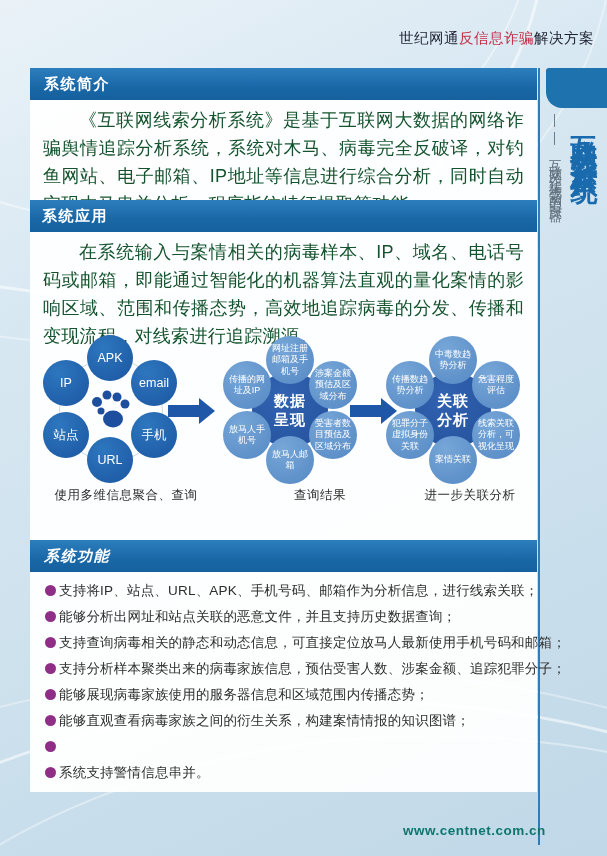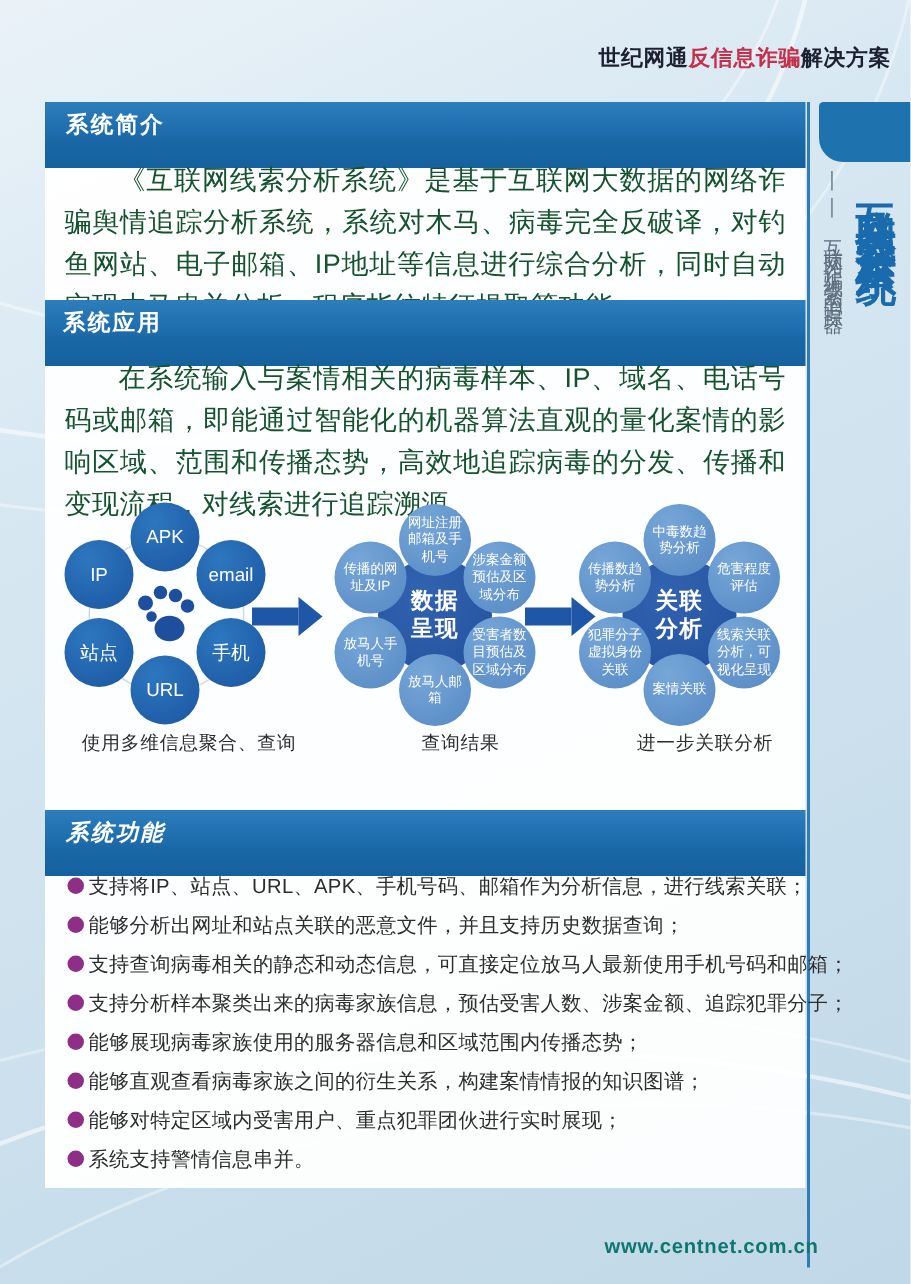--- a/index.html
+++ b/index.html
@@ -11,34 +11,34 @@
   
   .swoosh{position:absolute;border-radius:50%;pointer-events:none;}
   .sw1{width:900px;height:720px;left:-360px;top:-430px;border:3px solid rgba(255,255,255,.55);}
   .sw2{width:1040px;height:820px;left:-430px;top:-480px;border:2px solid rgba(255,255,255,.38);}
   .sw3{width:780px;height:610px;left:-250px;top:-390px;border:2px solid rgba(255,255,255,.45);}
   .sw4{width:1300px;height:760px;left:-300px;top:700px;border:3px solid rgba(255,255,255,.55);}
   .sw5{width:1300px;height:860px;left:-220px;top:735px;border:2px solid rgba(255,255,255,.4);}
   .sw6{width:1500px;height:900px;left:-450px;top:668px;border:2px solid rgba(255,255,255,.35);}
 
   
-  .top-header{position:absolute;top:29px;right:13px;font-size:14.5px;font-weight:bold;color:#1c2030;letter-spacing:.5px;margin-left:36px;}
+  .top-header{position:absolute;top:29px;right:13px;font-size:14.5px;font-weight:normal;color:#1c2030;letter-spacing:.5px;margin-left:36px;}
   .top-header .hl{color:#c5304a;}
 
   
   .divider-line{position:absolute;left:538px;top:68px;width:2px;height:777px;background:#2f7cb7;}
   .sidebar-tab{position:absolute;left:546px;top:68px;width:61px;height:40px;background:#1e72ad;border-radius:3px 0 0 16px;}
   .sidebar-title{position:absolute;right:5px;top:114px;writing-mode:vertical-rl;text-orientation:mixed;
     font-size:27px;font-weight:bold;color:#1a6bad;letter-spacing:5px;white-space:nowrap;}
   .sidebar-subtitle{position:absolute;left:546px;top:114px;writing-mode:vertical-rl;text-orientation:mixed;
     font-size:13px;color:#5f6e7c;letter-spacing:5px;white-space:nowrap;}
 
   
   .content-panel{position:absolute;left:30px;top:68px;width:507px;height:724px;background:rgba(255,255,255,.95);}
-  .section-bar{position:absolute;left:0;width:507px;height:44px;line-height:32px;
+  .section-bar{position:absolute;left:0;width:507px;height:32px;line-height:32px;
     background:linear-gradient(180deg,#2c7ebd 0%,#1a67a6 60%,#15619e 100%);
     color:#fff;font-size:15px;font-weight:bold;letter-spacing:1.5px;padding-left:14px;box-sizing:border-box;}
   .bar-intro{top:0;}
   .bar-app{top:132;top:132px;padding-left:12px;}
   .bar-func{top:472px;font-style:italic;}
   .para{position:absolute;left:13px;width:481px;font-size:18px;line-height:28px;color:#14532d;
     text-align:justify;text-indent:2em;letter-spacing:.3px;}
   .para-intro{top:38px;}
   .para-app{top:170px;}
 
@@ -58,21 +58,21 @@
     z-index:2;padding:2px;word-break:break-all;}
   .s-top{left:39px;top:0;} .s-ur{left:82px;top:25px;} .s-lr{left:82px;top:75px;}
   .s-bot{left:39px;top:100px;} .s-ll{left:-4px;top:75px;} .s-ul{left:-4px;top:25px;}
   .paw{position:absolute;left:52px;top:53px;z-index:1;}
   .flow-arrow{position:absolute;width:47px;height:26px;top:330px;}
   .flow-arrow .shaft{position:absolute;left:0;top:7px;width:31px;height:12px;background:#1f57a8;}
   .flow-arrow .head{position:absolute;left:31px;top:0;width:0;height:0;
     border-left:16px solid #1f57a8;border-top:13px solid transparent;border-bottom:13px solid transparent;}
   .arrow1{left:138px;} .arrow2{left:320px;}
   .diagram-caption{position:absolute;top:419px;font-size:12.5px;color:#2d2d2d;text-align:center;letter-spacing:.5px;padding-left:16px;}
-  .cap1{left:0;width:160px;} .cap2{left:197px;width:128px;} .cap3{left:352px;width:144px;}
+  .cap1{left:0;width:160px;} .cap2{left:210px;width:128px;} .cap3{left:352px;width:144px;}
 
   
   .bullet-list{position:absolute;left:15px;top:510px;width:485px;}
   .bullet-item{font-size:13.5px;color:#2d2d2d;line-height:26px;letter-spacing:.2px;white-space:nowrap;}
   .bullet-item .dot{display:inline-block;width:11px;height:11px;border-radius:50%;background:#8e2e86;margin-right:3px;vertical-align:-1px;}
 
   .footer-url{position:absolute;left:403px;top:823px;font-size:13.5px;font-weight:bold;color:#0f766e;letter-spacing:.5px;}
 </style>
 </head>
 <body>
@@ -155,19 +155,19 @@
 
   <div class="section-bar bar-func">系统功能</div>
 
   <div class="bullet-list">
     <div class="bullet-item"><span class="dot"></span><span>支持将IP、站点、URL、APK、手机号码、邮箱作为分析信息，进行线索关联；</span></div>
     <div class="bullet-item"><span class="dot"></span><span>能够分析出网址和站点关联的恶意文件，并且支持历史数据查询；</span></div>
     <div class="bullet-item"><span class="dot"></span><span>支持查询病毒相关的静态和动态信息，可直接定位放马人最新使用手机号码和邮箱；</span></div>
     <div class="bullet-item"><span class="dot"></span><span>支持分析样本聚类出来的病毒家族信息，预估受害人数、涉案金额、追踪犯罪分子；</span></div>
     <div class="bullet-item"><span class="dot"></span><span>能够展现病毒家族使用的服务器信息和区域范围内传播态势；</span></div>
     <div class="bullet-item"><span class="dot"></span><span>能够直观查看病毒家族之间的衍生关系，构建案情情报的知识图谱；</span></div>
-    <div class="bullet-item"><span class="dot"></span><span>能够对特定区域内受害用户、重点犯罪团伙进行实时展现；</span></div>
+    <div class="bullet-item"><span class="dot"></span></div>
     <div class="bullet-item"><span class="dot"></span><span>系统支持警情信息串并。</span></div>
   </div>
 
 </div>
 
 <div class="footer-url">www.centnet.com.cn</div>
 
 </body></html>

